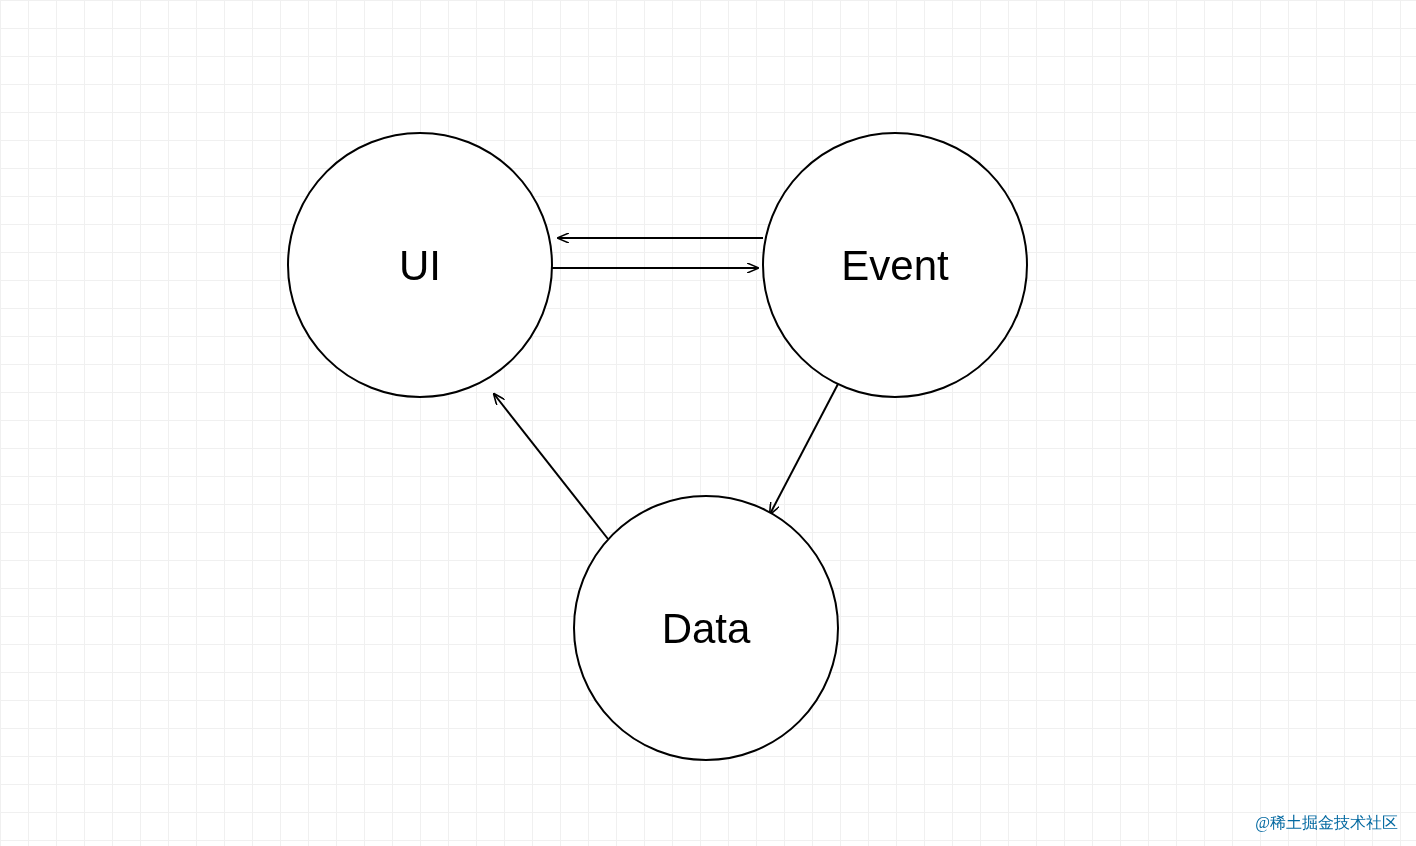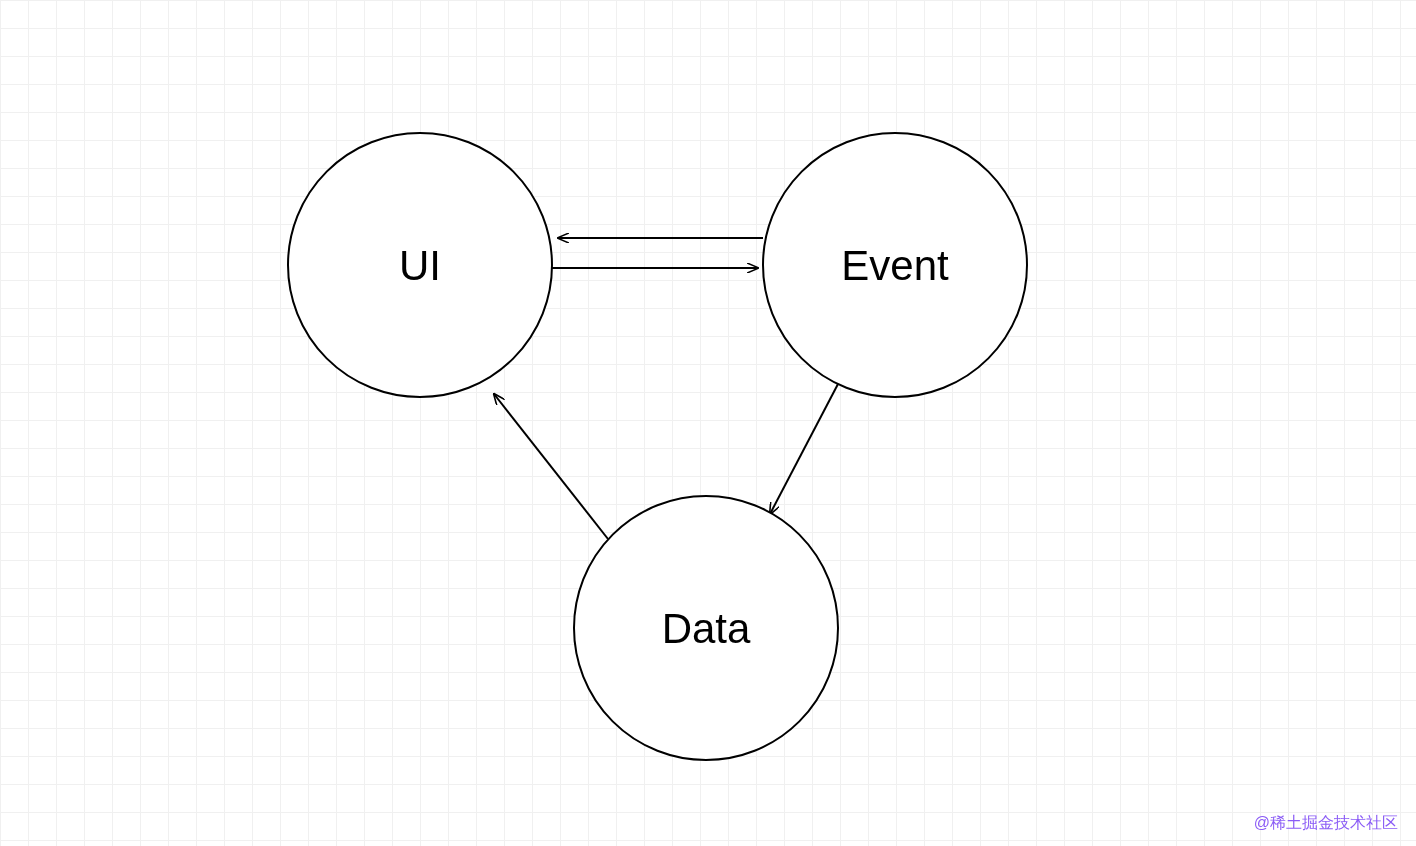--- a/index.html
+++ b/index.html
@@ -48,22 +48,22 @@
     .edge-line {
       stroke: #000000;
       stroke-width: 2;
       fill: none;
     }
     .watermark {
       position: absolute;
       bottom: 12px;
       right: 18px;
       font-size: 16px;
-      color: #8b5cf6;
-      font-family: Liberation Sans, sans-serif;
+      color: #0369a1;
+      font-family: Liberation Serif, serif;
     }
   </style>
 </head>
 <body>
 
 <div class="grid-bg"></div>
 
 <svg class="diagram-svg" viewBox="0 0 1416 846">
   <defs>
     <marker id="arrowhead" markerWidth="12" markerHeight="10" refX="11" refY="5" orient="auto" markerUnits="userSpaceOnUse">

